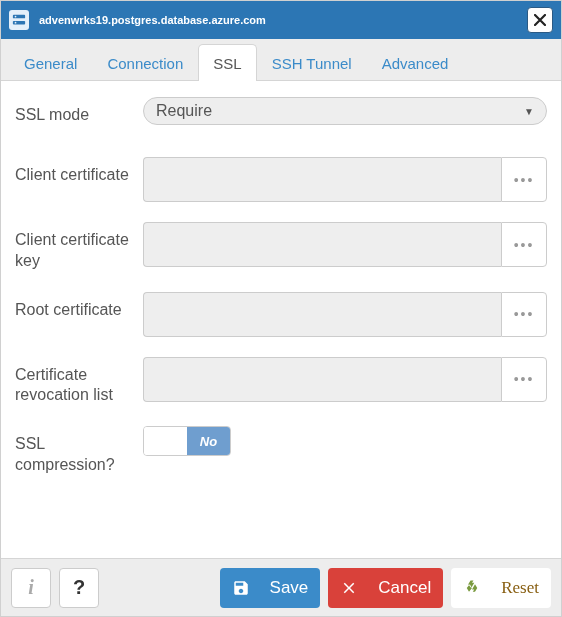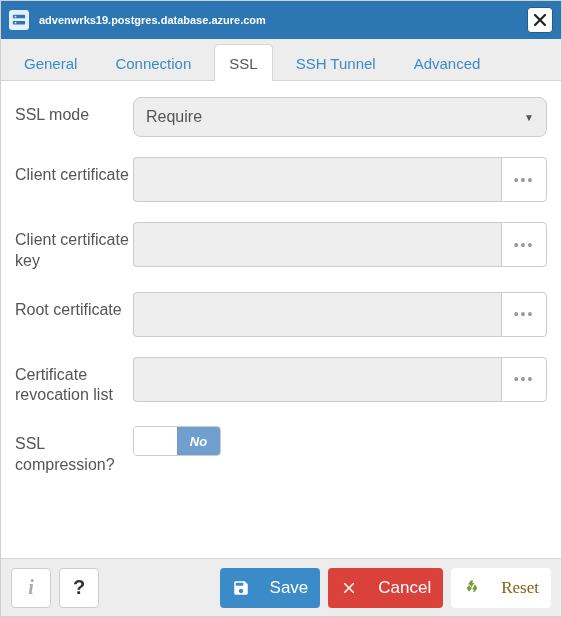--- a/index.html
+++ b/index.html
@@ -58,21 +58,21 @@
     font-size: 16px;
   }
   
   .tabs-wrap {
     background: #ededed;
     border-bottom: 1px solid #d5d5d5;
     padding: 0 8px;
     display: flex;
     align-items: flex-end;
     height: 42px;
-    gap: 8px;
+    gap: 0;
   }
   .tab {
     padding: 10px 14px 9px;
     color: #3b8bc9;
     font-size: 15px;
     cursor: pointer;
     border: 1px solid transparent;
     border-bottom: none;
     border-top-left-radius: 5px;
     border-top-right-radius: 5px;
@@ -96,46 +96,47 @@
     flex: 1;
     overflow-y: auto;
     padding: 16px 14px 16px 14px;
   }
   .form-area::-webkit-scrollbar { width: 16px; }
   .form-area::-webkit-scrollbar-track { background: #f1f1f1; border-left:1px solid #e4e4e4;}
   .form-area::-webkit-scrollbar-thumb { background: #c1c1c1; border-radius: 2px;}
   .field-row {
     display: flex;
     margin-bottom: 20px;
+    gap: 10px;
   }
   .field-label {
     width: 118px;
     flex-shrink: 0;
     font-size: 16px;
     color: #555;
     padding-top: 8px;
     line-height: 1.3;
   }
   .field-control {
     flex: 1;
     min-height: 40px;
     display: flex;
   }
   .select-control {
     flex: 1;
     background: #eee;
     border: 1px solid #ccc;
-    border-radius: 8px;
+    border-radius: 14px;
     display: flex;
     align-items: center;
     padding: 0 12px;
     justify-content: space-between;
     font-size: 16px;
     color: #555;
-    height: 40px;
+    height: 28px;
   }
   .select-caret { font-size: 10px; color: #555; }
   .file-control {
     flex: 1;
     display: flex;
     height: 45px;
   }
   .file-input {
     flex: 1;
     background: #eee;

